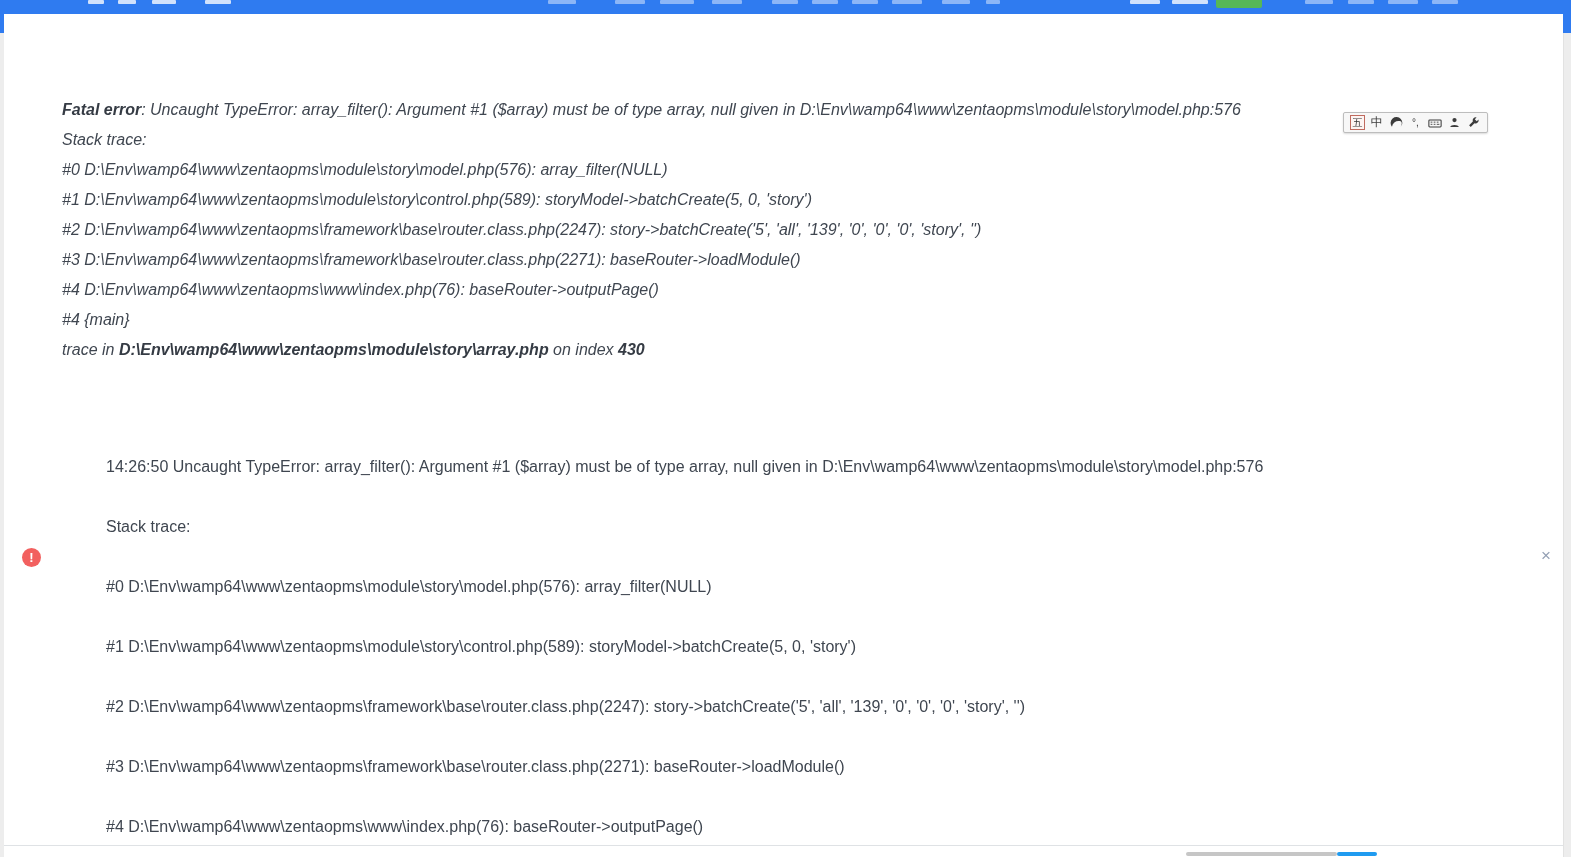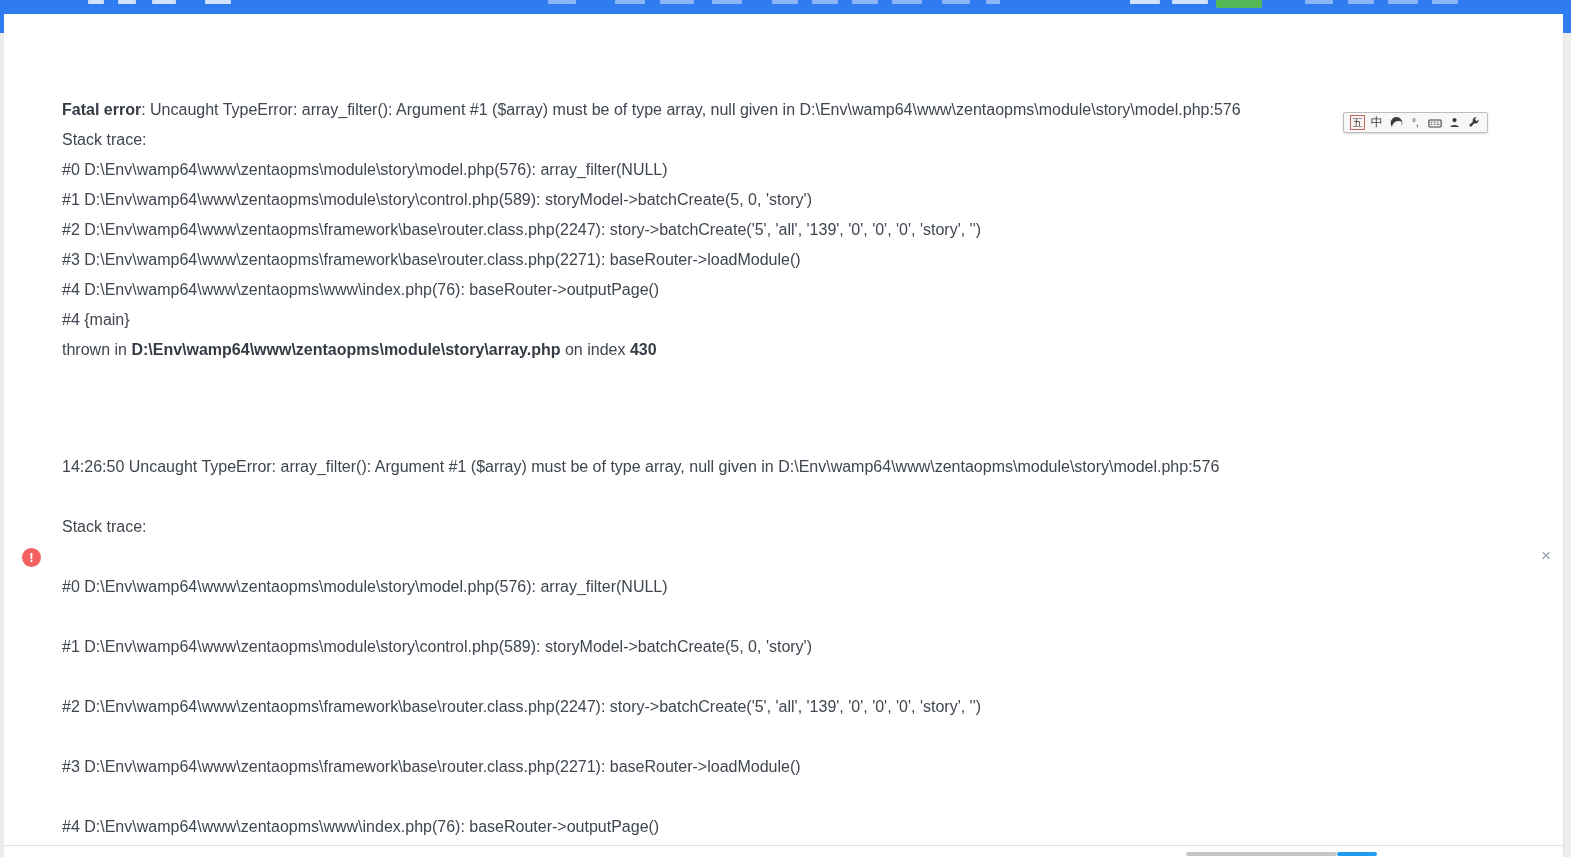--- a/index.html
+++ b/index.html
@@ -15,33 +15,33 @@
   .edge-blue-left{position:absolute; left:0; top:0; width:4px; height:33px; background:#2f7bf0;}
   .edge-blue-right{position:absolute; left:1562px; top:0; width:9px; height:33px; background:#2f7bf0;}
   .gutter-left{position:absolute; left:0; top:33px; width:4px; height:824px; background:#ededed;}
   .gutter-right{position:absolute; left:1563px; top:33px; width:8px; height:824px; background:#ededed; border-left:1px solid #e2e2e2;}
 
   
   .content{position:absolute; left:4px; top:14px; width:1559px; height:831px; background:#ffffff; border-bottom:1px solid #dfe2e5;}
 
   .errtext{color:#3f4650; font-size:16px;}
   .fatal{position:absolute; left:58px; top:81px;}
-  .fatal .line{height:30px; line-height:30px; white-space:pre;}
+  .fatal .line{height:30px; line-height:30px; white-space:pre;font-style:italic;}
   .fatal b{font-weight:bold; color:#353b44;}
 
   
   .ime{position:absolute; left:1339px; top:98px; width:145px; height:21px; background:#f7f7f7; border:1px solid #bdbdbd; box-shadow:0 1px 2px rgba(0,0,0,0.15); border-radius:2px; display:flex; align-items:center; justify-content:space-between; padding:0 6px; box-sizing:border-box;}
   .ime .ic{display:inline-flex; align-items:center; justify-content:center; width:15px; height:15px; font-size:12px; color:#3c3c3c; cursor:default; line-height:15px;}
   .ime .wubi{border:1px solid #c06a5e; background:#fdf4f2; font-size:10px; width:13px; height:13px; color:#333;}
   .ime .punct{font-size:10px; letter-spacing:0; color:#3c3c3c;}
   .ime svg{display:block;}
 
   
   .toast{position:absolute; left:58px; top:442px;}
-  .toast .tline{height:22px; line-height:22px; margin-bottom:38px; white-space:pre;}
+  .toast .tline{height:22px; line-height:22px; margin-bottom:38px; white-space:pre;margin-left:44px;}
 
   .alert-icon{position:absolute; left:22px; top:548px; width:19px; height:19px; border-radius:50%; background:#f2605f; color:#ffffff; font-size:13px; font-weight:bold; text-align:center; line-height:19px;}
   .close-btn{position:absolute; left:1536px; top:545px; width:20px; height:22px; background:none; border:none; color:#94a0b4; font-size:17px; line-height:22px; text-align:center; padding:0; cursor:pointer; font-family:"Liberation Sans",sans-serif;}
 
   
   .htrack{position:absolute; left:1186px; top:852px; width:151px; height:4px; background:#c6c6c6; border-radius:2px;}
   .hthumb{position:absolute; left:1337px; top:852px; width:40px; height:4px; background:#1f9bf0; border-radius:2px;}
 </style>
 </head>
 <body>
@@ -80,21 +80,21 @@
 
     <div class="fatal">
       <div class="line"><b>Fatal error</b><span>: Uncaught TypeError: array_filter(): Argument #1 ($array) must be of type array, null given in D:\Env\wamp64\www\zentaopms\module\story\model.php:576</span></div>
       <div class="line">Stack trace:</div>
       <div class="line">#0 D:\Env\wamp64\www\zentaopms\module\story\model.php(576): array_filter(NULL)</div>
       <div class="line">#1 D:\Env\wamp64\www\zentaopms\module\story\control.php(589): storyModel-&gt;batchCreate(5, 0, 'story')</div>
       <div class="line">#2 D:\Env\wamp64\www\zentaopms\framework\base\router.class.php(2247): story-&gt;batchCreate('5', 'all', '139', '0', '0', '0', 'story', '')</div>
       <div class="line">#3 D:\Env\wamp64\www\zentaopms\framework\base\router.class.php(2271): baseRouter-&gt;loadModule()</div>
       <div class="line">#4 D:\Env\wamp64\www\zentaopms\www\index.php(76): baseRouter-&gt;outputPage()</div>
       <div class="line">#4 {main}</div>
-      <div class="line"><span>thrown in </span><b>D:\Env\wamp64\www\zentaopms\module\story\array.php</b><span> on index </span><b>430</b></div>
+      <div class="line"><span>trace in </span><b>D:\Env\wamp64\www\zentaopms\module\story\array.php</b><span> on index </span><b>430</b></div>
     </div>
 
     <div class="ime">
       <span class="ic wubi">五</span>
       <span class="ic">中</span>
       <span class="ic">
         <svg width="13" height="13" viewBox="0 0 16 16">
             <path d="M12.8 2.2A7.2 7.2 0 1 0 14 12.6 8 8 0 0 1 5.6 4.4c0-.9.2-1.5.4-2.2a7.2 7.2 0 0 1 6.8 0z" fill="#3c3c3c" transform="rotate(100 8 8)"></path>
           </svg>
       </span>

